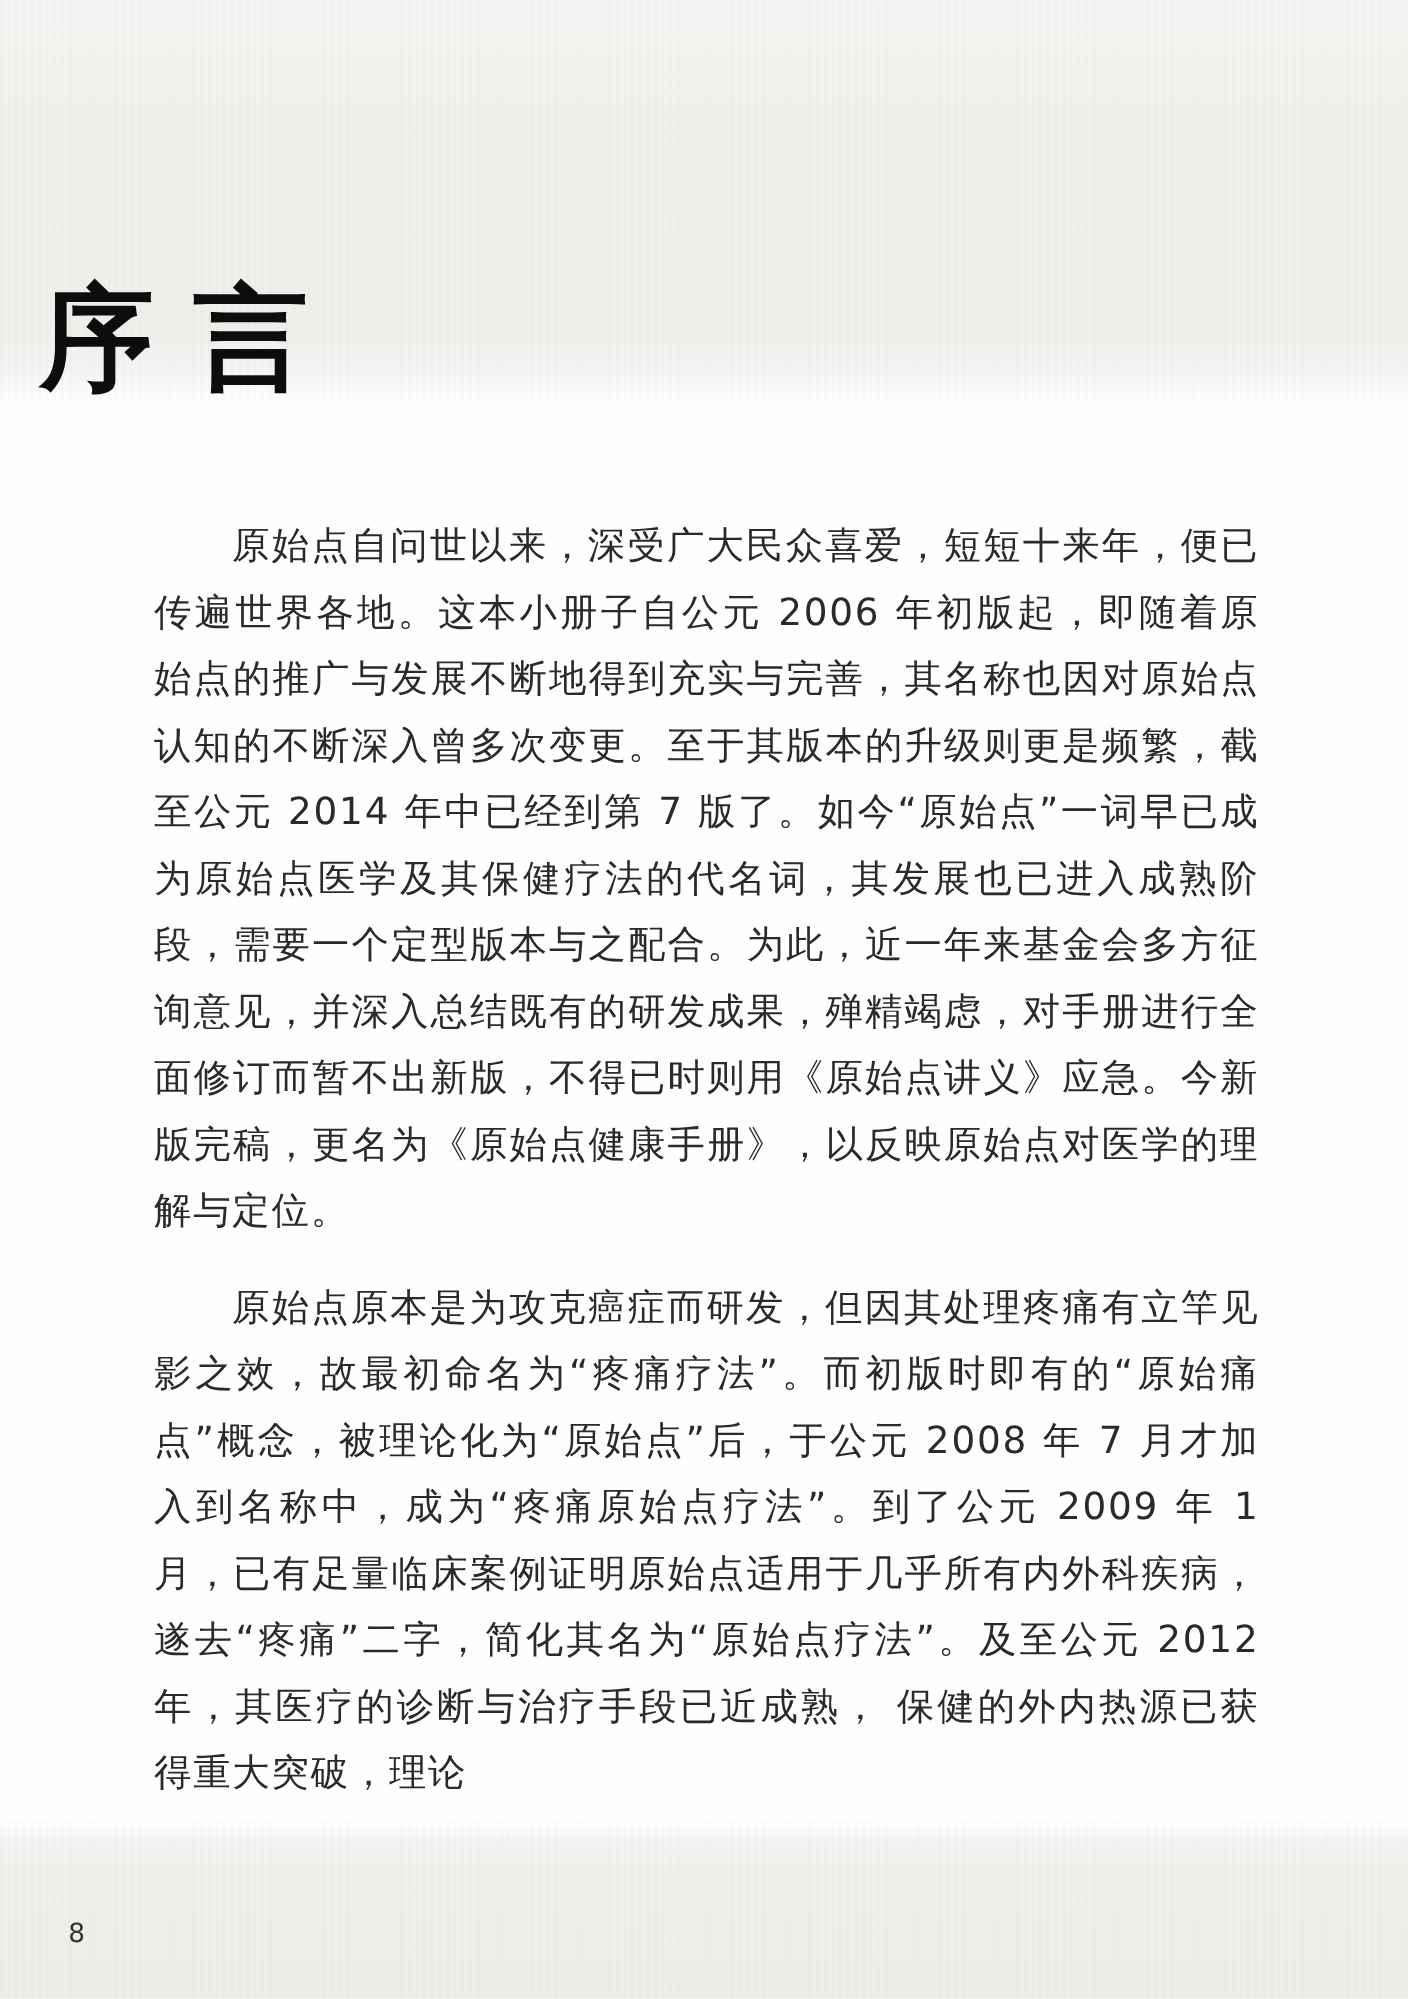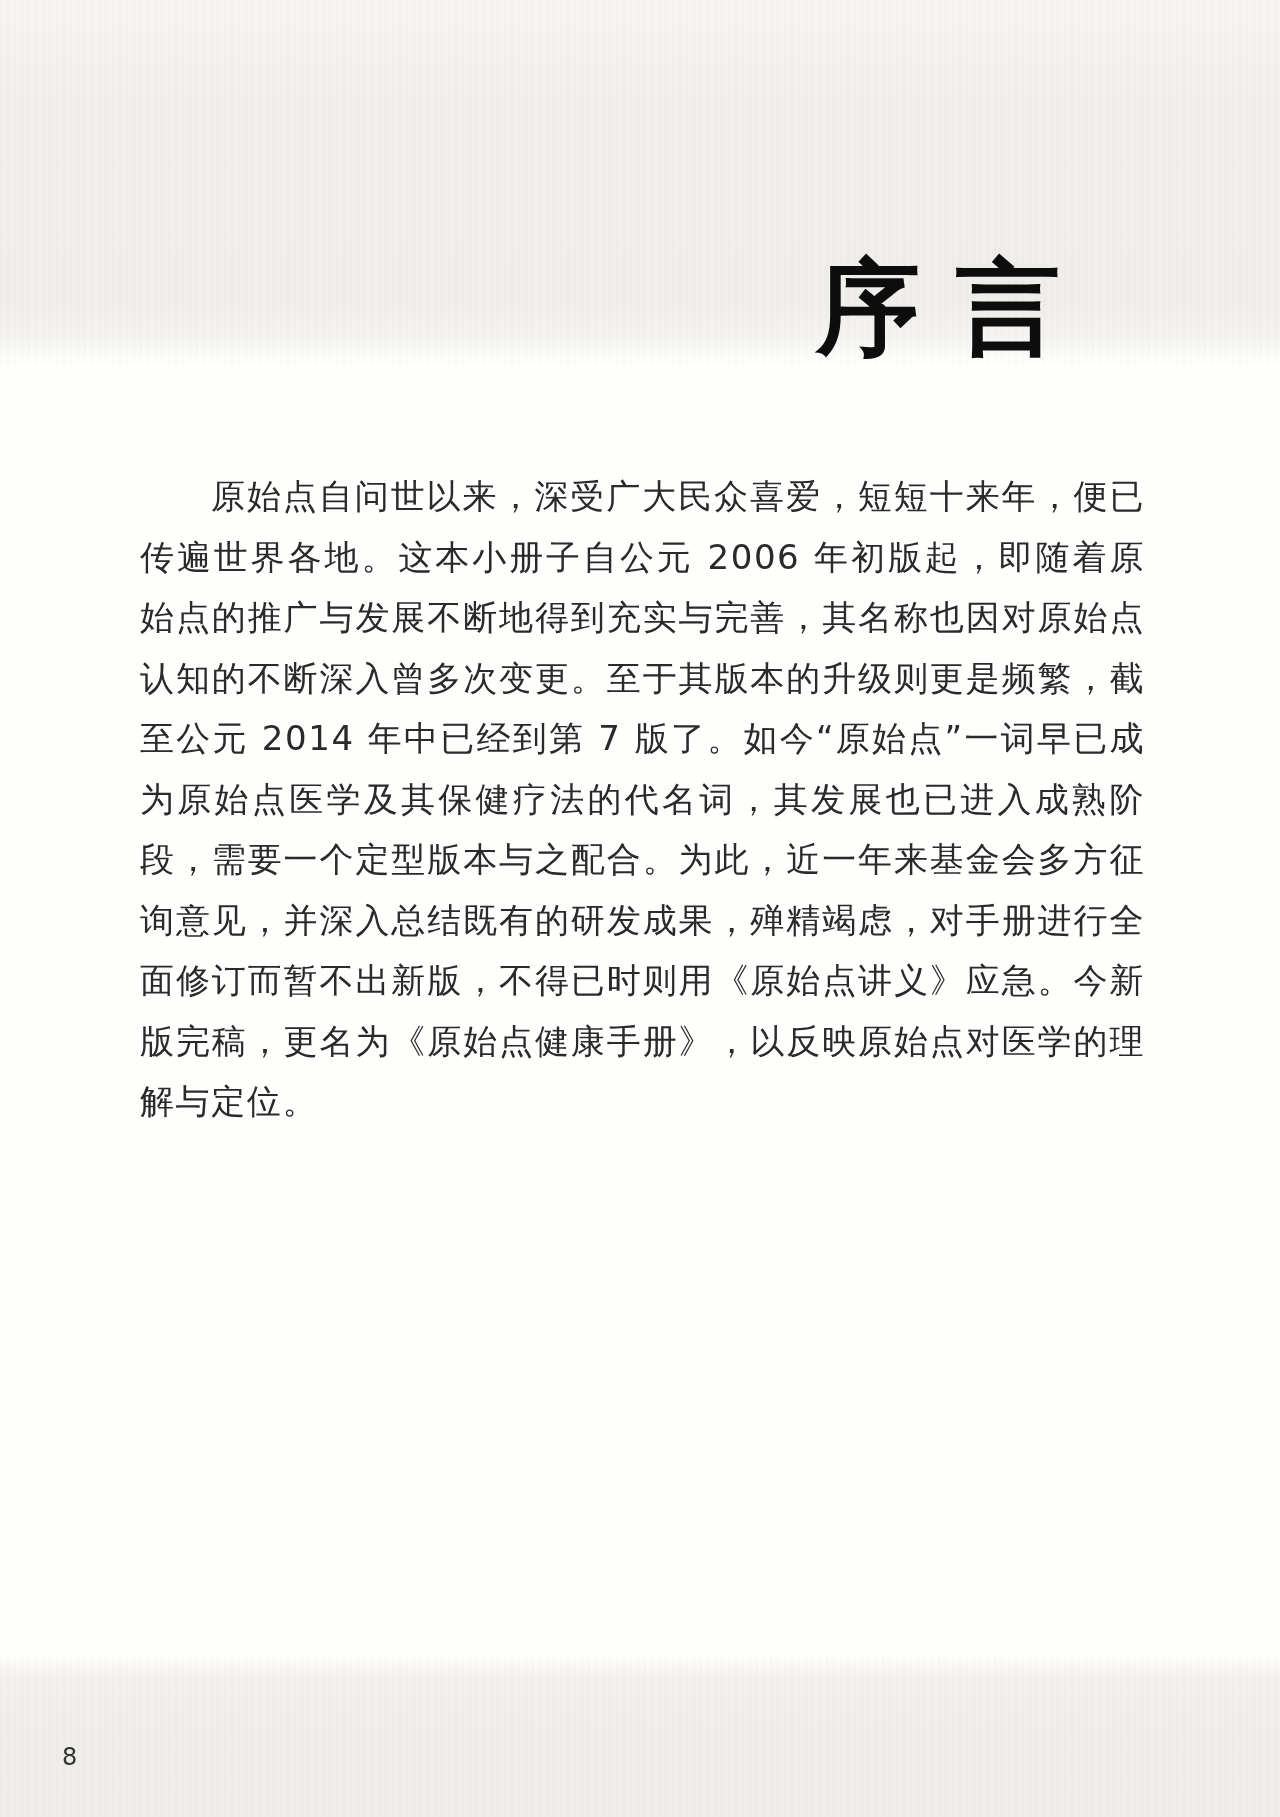--- a/index.html
+++ b/index.html
@@ -15,21 +15,21 @@
       linear-gradient(180deg, #f6f5f3 0px, #f1efec 110px, #efeeeb 300px, #f4f3f1 335px, #fefefd 365px);
   }
   .paper-band-bottom {
     position: absolute; left: 0; top: 1655px; width: 1280px; height: 162px;
     background:
       repeating-linear-gradient(90deg, rgba(0,0,0,0.012) 0px, rgba(0,0,0,0.012) 2px, rgba(255,255,255,0) 2px, rgba(255,255,255,0) 7px),
       linear-gradient(180deg, #fefefd 0px, #f3f2f0 22px, #efeeeb 60px, #eeedea 162px);
   }
   .title {
     position: absolute; top: 178px; left: 0; width: 1096px;
-    text-align: right;
+    text-align: left;
     font-family: "DejaVu Serif", "Liberation Serif", serif;
     font-size: 104px; font-weight: bold; line-height: 120px;
     letter-spacing: 36px; text-indent: 36px;
     color: #0d0d0d;
   }
   .body-text {
     position: absolute; left: 140px; width: 1005px; top: 466px;
     color: #2a2a2a;
     font-size: 34px; line-height: 60.5px;
     letter-spacing: 1.6px;
@@ -47,17 +47,18 @@
 </style>
 </head>
 <body>
 
 <div class="paper-band-top"></div>
 
 <h1 class="title">序言</h1>
 
 <div class="body-text">
   <p>原始点自问世以来，深受广大民众喜爱，短短十来年，便已传遍世界各地。这本小册子自公元 2006 年初版起，即随着原始点的推广与发展不断地得到充实与完善，其名称也因对原始点认知的不断深入曾多次变更。至于其版本的升级则更是频繁，截至公元 2014 年中已经到第 7 版了。如今“原始点”一词早已成为原始点医学及其保健疗法的代名词，其发展也已进入成熟阶段，需要一个定型版本与之配合。为此，近一年来基金会多方征询意见，并深入总结既有的研发成果，殚精竭虑，对手册进行全面修订而暂不出新版，不得已时则用《原始点讲义》应急。今新版完稿，更名为《原始点健康手册》，以反映原始点对医学的理解与定位。</p>
+  <p>原始点原本是为攻克癌症而研发，但因其处理疼痛有立竿见影之效，故最初命名为“疼痛疗法”。而初版时即有的“原始痛点”概念，被理论化为“原始点”后，于公元 2008 年 7 月才加入到名称中，成为“疼痛原始点疗法”。到了公元 2009 年 1 月，已有足量临床案例证明原始点适用于几乎所有内外科疾病，遂去“疼痛”二字，简化其名为“原始点疗法”。及至公元 2012 年，其医疗的诊断与治疗手段已近成熟， 保健的外内热源已获得重大突破，理论</p>
 </div>
 
 <div class="paper-band-bottom"></div>
 
 <div class="page-number">8</div>
 
 </body></html>

